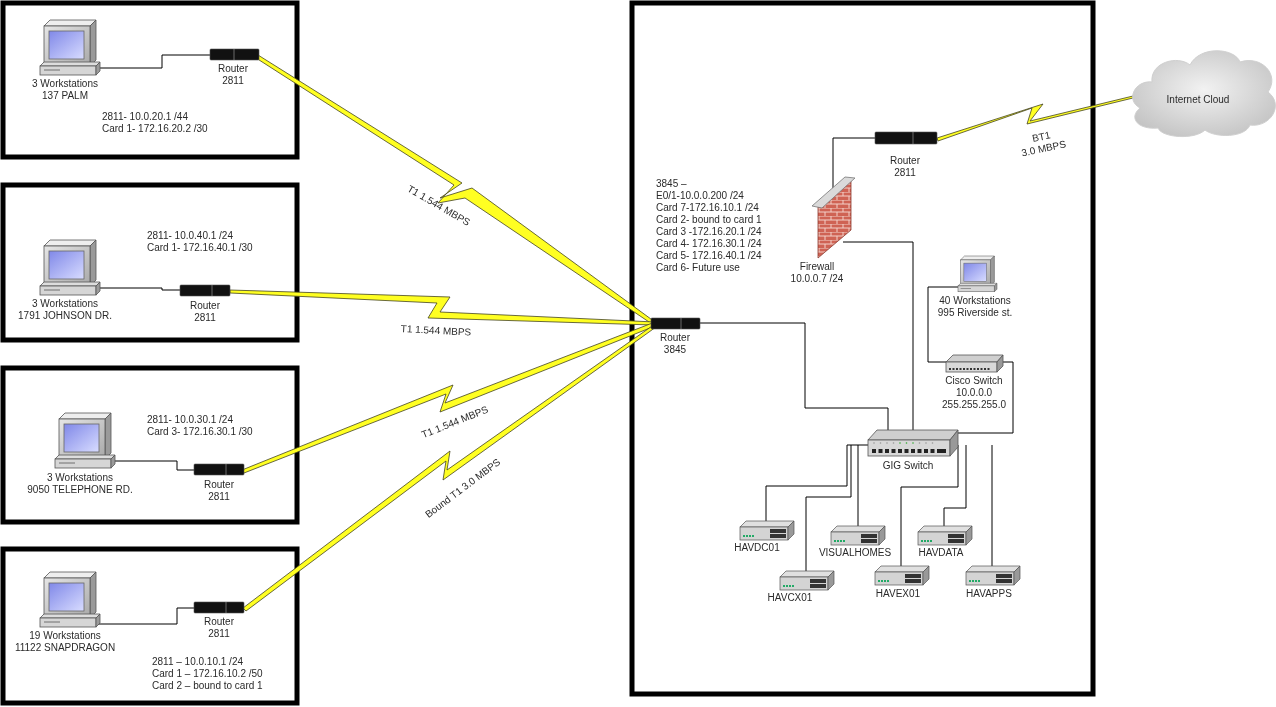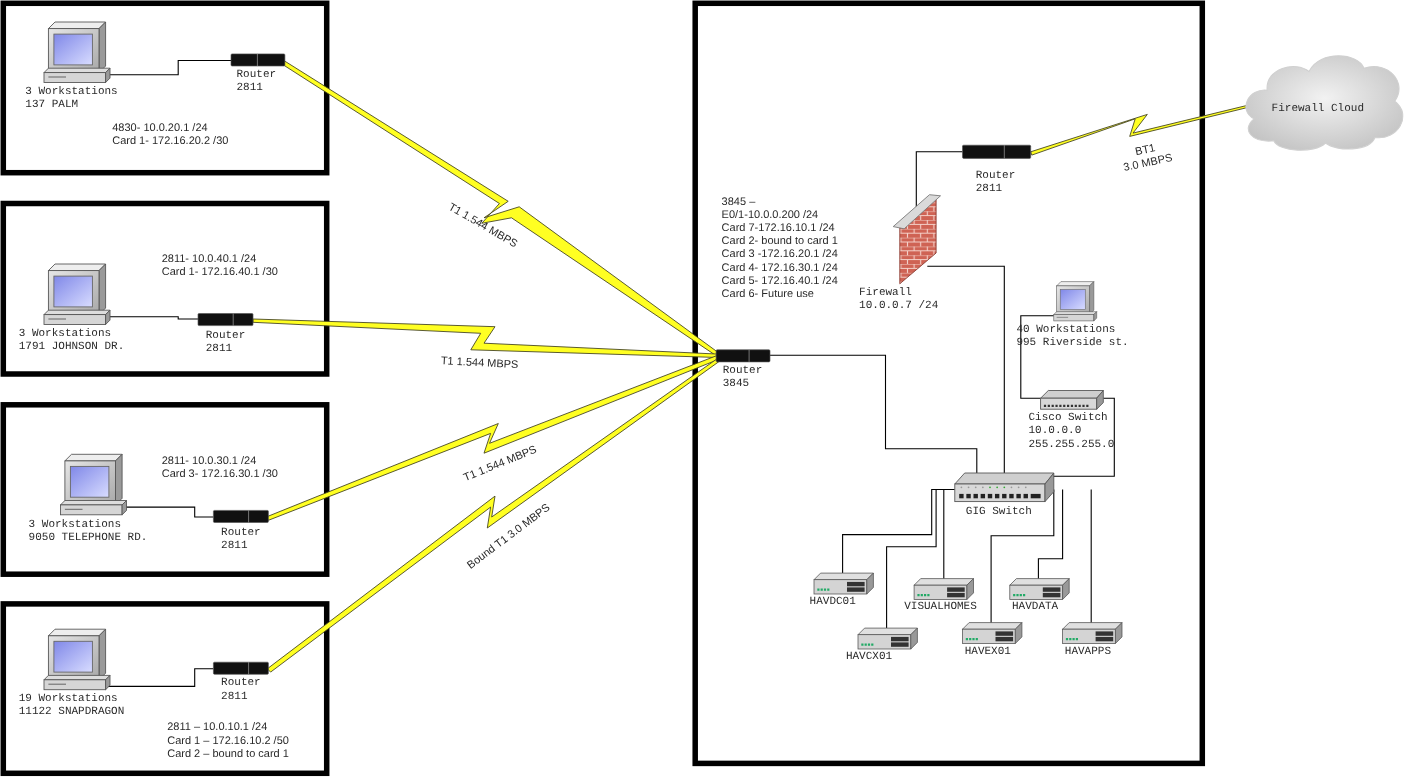--- a/index.html
+++ b/index.html
@@ -1,20 +1,20 @@
 <!DOCTYPE html>
 <html><head>
 <meta charset="utf-8">
 <style>
   html, body { margin:0; padding:0; background:#ffffff; }
   body { width:1276px; height:707px; position:relative; overflow:hidden;
          font-family:"Liberation Sans", sans-serif; color:#222; }
   #canvas { position:absolute; left:0; top:0; }
   .lbl { position:absolute; font-size:10px; line-height:12px; color:#2a2a2a; white-space:nowrap; }
-  .c { transform:translateX(-50%);font-family:Liberation Mono, monospace; }
+  .c { text-align:center; transform:translateX(-50%); }
   .rot { transform-origin:left top; }
 </style>
 </head>
 <body>
 
 <svg id="canvas" width="1276" height="707" viewBox="0 0 1276 707">
   <defs>
     <linearGradient id="scr" x1="0" y1="0" x2="1" y2="1">
       <stop offset="0" stop-color="#8088e8"></stop>
         <stop offset="1" stop-color="#d8dcff"></stop>
@@ -239,21 +239,21 @@
         <polygon points="48,6 54,0 54,13 48,19" fill="#999" stroke="#555" stroke-width="0.7"></polygon>
         <rect x="30" y="8" width="16" height="4" fill="#333"></rect>
         <rect x="30" y="13" width="16" height="4" fill="#333"></rect>
         <line x1="3" y1="15" x2="14" y2="15" stroke="#2a6" stroke-width="2" stroke-dasharray="2,1"></line>
       </g>
     </g>
 </svg>
 
 <div class="lbl c" style="left:65px;top:78px"><span>3 Workstations</span><br><span>137 PALM</span></div>
 <div class="lbl c" style="left:233px;top:63px"><span>Router</span><br><span>2811</span></div>
-<div class="lbl" style="left:102px;top:111px"><span>4830- 10.0.20.1 /24</span><br><span>Card 1- 172.16.20.2 /30</span></div>
+<div class="lbl" style="left:102px;top:111px"><span>2811- 10.0.20.1 /44</span><br><span>Card 1- 172.16.20.2 /30</span></div>
 
 <div class="lbl c" style="left:65px;top:298px"><span>3 Workstations</span><br><span>1791 JOHNSON DR.</span></div>
 <div class="lbl c" style="left:205px;top:300px"><span>Router</span><br><span>2811</span></div>
 <div class="lbl" style="left:147px;top:230px"><span>2811- 10.0.40.1 /24</span><br><span>Card 1- 172.16.40.1 /30</span></div>
 
 <div class="lbl c" style="left:80px;top:472px"><span>3 Workstations</span><br><span>9050 TELEPHONE RD.</span></div>
 <div class="lbl c" style="left:219px;top:479px"><span>Router</span><br><span>2811</span></div>
 <div class="lbl" style="left:147px;top:414px"><span>2811- 10.0.30.1 /24</span><br><span>Card 3- 172.16.30.1 /30</span></div>
 
 <div class="lbl c" style="left:65px;top:630px"><span>19 Workstations</span><br><span>11122 SNAPDRAGON</span></div>
@@ -283,13 +283,13 @@
 <div class="lbl c" style="left:908px;top:460px">GIG Switch</div>
 
 <div class="lbl c" style="left:757px;top:542px">HAVDC01</div>
 <div class="lbl c" style="left:790px;top:592px">HAVCX01</div>
 <div class="lbl c" style="left:855px;top:547px">VISUALHOMES</div>
 <div class="lbl c" style="left:898px;top:588px">HAVEX01</div>
 <div class="lbl c" style="left:941px;top:547px">HAVDATA</div>
 <div class="lbl c" style="left:989px;top:588px">HAVAPPS</div>
 
 <div class="lbl rot" style="left:1018px;top:136px;transform:rotate(-12deg);text-align:center"><span>BT1</span><br><span>3.0 MBPS</span></div>
-<div class="lbl c" style="left:1198px;top:94px">Firewall Cloud</div>
+<div class="lbl c" style="left:1198px;top:94px">Internet Cloud</div>
 
 </body></html>

